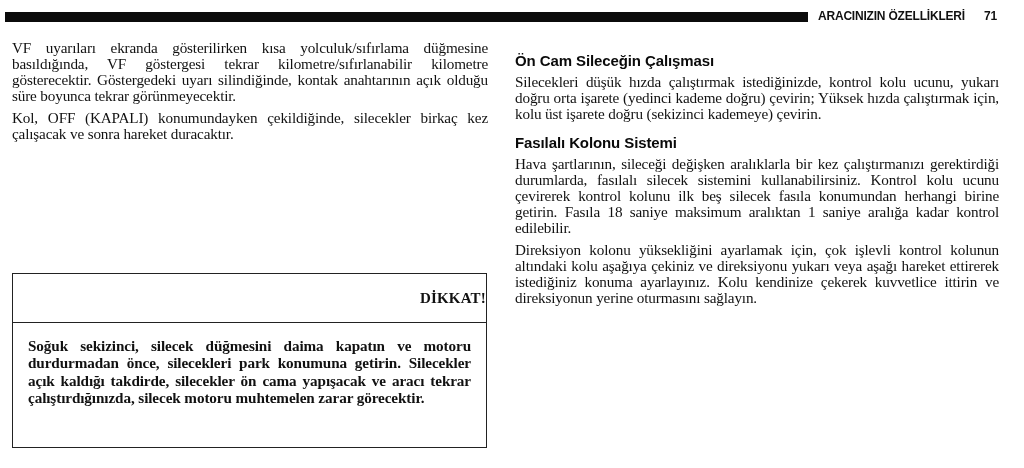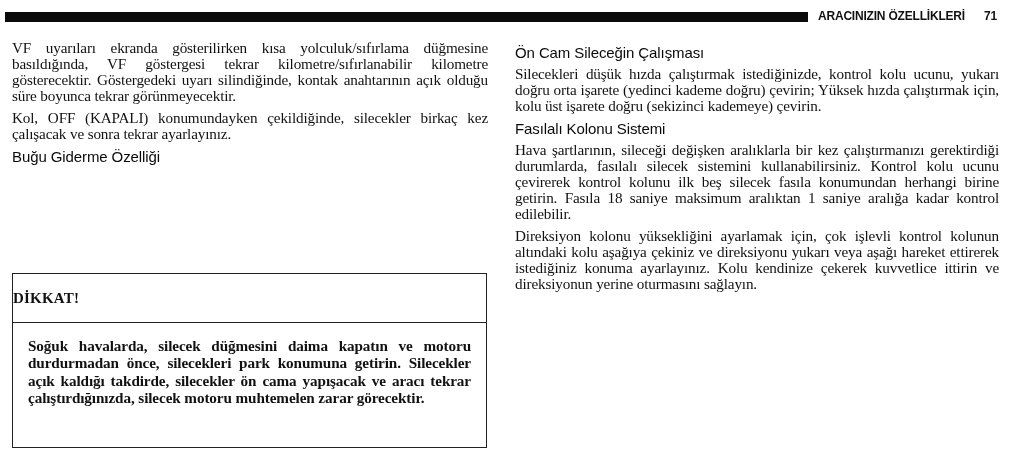--- a/index.html
+++ b/index.html
@@ -22,57 +22,56 @@
 
     .col { position: absolute; top: 40px; }
     .col-left { left: 12px; width: 476px; }
     .col-right { left: 515px; width: 484px; }
 
     p.body {
       margin: 0 0 6px 0; font-size: 15.2px; line-height: 16px;
       text-align: justify; letter-spacing: -0.15px;
     }
     h2.section {
-      margin: 4px 0 4px 0; font-family: "Liberation Sans", sans-serif;
-      font-weight: normal; font-size: 15px; line-height: 18px; color: #0a0a0a;
+      margin: 12px 0 4px 0; font-family: "Liberation Sans", sans-serif;
+      font-weight: bold; font-size: 15px; line-height: 18px; color: #0a0a0a;
       letter-spacing: -0.1px;
     }
 
     .warning-box {
       position: absolute; left: 12px; top: 273px; width: 475px; height: 175px;
       border: 1px solid #222; box-sizing: border-box;
     }
     .warning-title {
       height: 49px; border-bottom: 1px solid #222; box-sizing: border-box;
-      text-align: left; font-weight: bold; font-size: 15px; line-height: 49px;
+      text-align: right; font-weight: bold; font-size: 15px; line-height: 49px;
       letter-spacing: 0.2px;
     }
     .warning-text {
       padding: 14px 15px 0 15px; font-weight: bold; font-size: 15.2px;
       line-height: 17.4px; text-align: justify; letter-spacing: -0.1px;
     }
   </style>
 </head>
 <body>
 
 <div class="top-bar"></div>
 <div class="running-head">
   <span>ARACINIZIN ÖZELLİKLERİ</span>
   <span class="page-num">71</span>
 </div>
 
 <div class="col col-left">
   <p class="body">VF uyarıları ekranda gösterilirken kısa yolculuk/sıfırlama düğmesine basıldığında, VF göstergesi tekrar kilometre/sıfırlanabilir kilometre gösterecektir. Göstergedeki uyarı silindiğinde, kontak anahtarının açık olduğu süre boyunca tekrar görünmeyecektir.</p>
-  <p class="body">Kol, OFF (KAPALI) konumundayken çekildiğinde, silecekler birkaç kez çalışacak ve sonra tekrar ayarlayınız.</p>
-  <h2 class="section">Buğu Giderme Özelliği</h2>
+  <p class="body">Kol, OFF (KAPALI) konumundayken çekildiğinde, silecekler birkaç kez çalışacak ve sonra hareket duracaktır.</p>
 </div>
 
 <div class="warning-box">
   <div class="warning-title">DİKKAT!</div>
-  <div class="warning-text">Soğuk havalarda, silecek düğmesini daima kapatın ve motoru durdurmadan önce, silecekleri park konumuna getirin. Silecekler açık kaldığı takdirde, silecekler ön cama yapışacak ve aracı tekrar çalıştırdığınızda, silecek motoru muhtemelen zarar görecektir.</div>
+  <div class="warning-text">Soğuk sekizinci, silecek düğmesini daima kapatın ve motoru durdurmadan önce, silecekleri park konumuna getirin. Silecekler açık kaldığı takdirde, silecekler ön cama yapışacak ve aracı tekrar çalıştırdığınızda, silecek motoru muhtemelen zarar görecektir.</div>
 </div>
 
 <div class="col col-right">
   <h2 class="section">Ön Cam Sileceğin Çalışması</h2>
   <p class="body">Silecekleri düşük hızda çalıştırmak istediğinizde, kontrol kolu ucunu, yukarı doğru orta işarete (yedinci kademe doğru) çevirin; Yüksek hızda çalıştırmak için, kolu üst işarete doğru (sekizinci kademeye) çevirin.</p>
   <h2 class="section">Fasılalı Kolonu Sistemi</h2>
   <p class="body">Hava şartlarının, sileceği değişken aralıklarla bir kez çalıştırmanızı gerektirdiği durumlarda, fasılalı silecek sistemini kullanabilirsiniz. Kontrol kolu ucunu çevirerek kontrol kolunu ilk beş silecek fasıla konumundan herhangi birine getirin. Fasıla 18 saniye maksimum aralıktan 1 saniye aralığa kadar kontrol edilebilir.</p>
   <p class="body">Direksiyon kolonu yüksekliğini ayarlamak için, çok işlevli kontrol kolunun altındaki kolu aşağıya çekiniz ve direksiyonu yukarı veya aşağı hareket ettirerek istediğiniz konuma ayarlayınız. Kolu kendinize çekerek kuvvetlice ittirin ve direksiyonun yerine oturmasını sağlayın.</p>
 </div>
 

